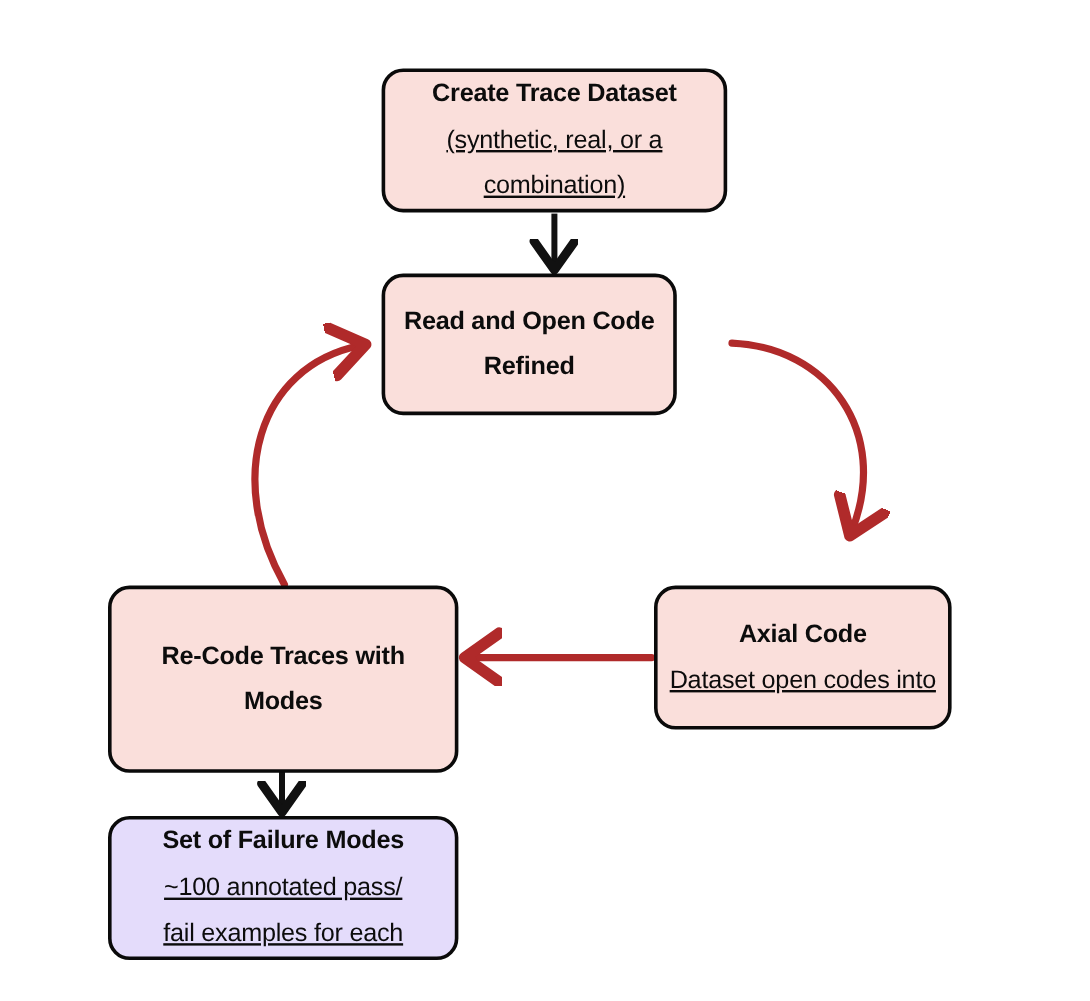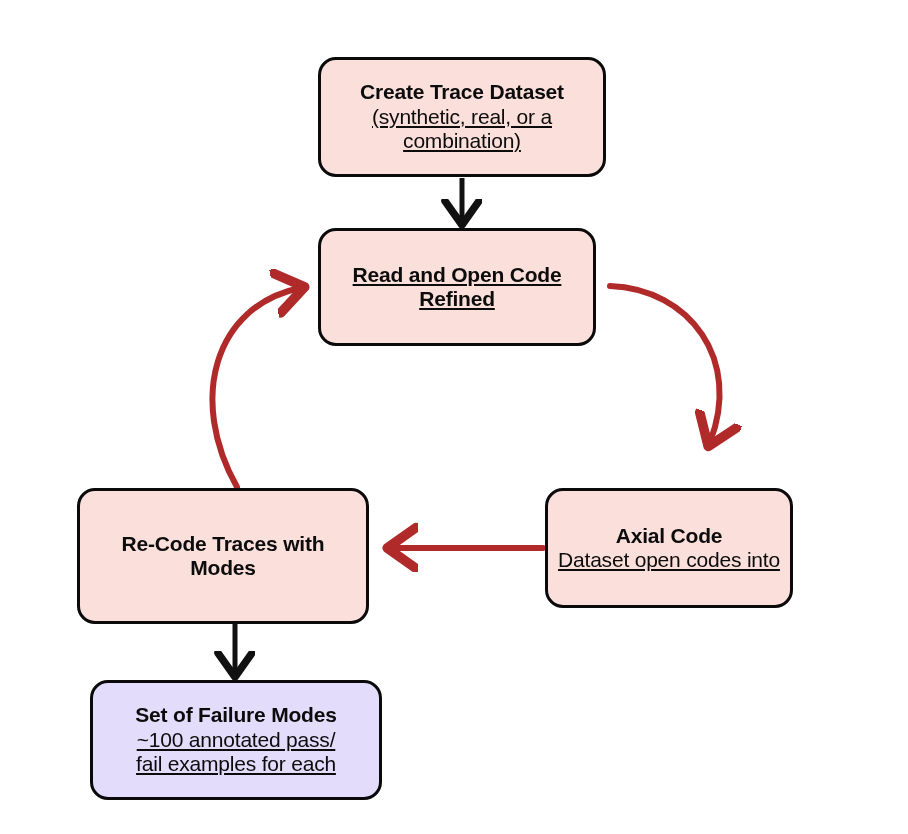--- a/index.html
+++ b/index.html
@@ -23,40 +23,41 @@
     border: 3px solid #0a0a0a;
     border-radius: 18px;
     display: flex;
     flex-direction: column;
     align-items: center;
     justify-content: center;
     text-align: center;
     color: #0c0c0c;
     padding: 4px 8px;
     line-height: 1.16;
+    gap: 14px;
   }
   .node .title {
     font-weight: bold;
     font-size: 21px;
     letter-spacing: -0.2px;
     white-space: nowrap;
   }
   .node .subtitle {
     font-weight: normal;
     font-size: 21px;
     letter-spacing: -0.2px;
     text-decoration: underline;
   }
   .node.pink  { background: #fadfdb; }
   .node.lilac { background: #e4dcfb; text-align: center; }
 
   #node-create        { left: 318px; top: 57px;  width: 288px; height: 120px; }
-  #node-read          { left: 318px; top: 228px; width: 278px; height: 118px; text-decoration: underline; }
+  #node-read          { left: 318px; top: 228px; width: 246px; height: 118px; }
   #node-axial         { left: 545px; top: 488px; width: 248px; height: 120px; }
-  #node-recode        { left: 77px;  top: 488px; width: 292px; height: 136px; }
+  #node-recode        { left: 90px;  top: 488px; width: 292px; height: 156px; }
   #node-failure-modes { left: 90px;  top: 680px; width: 292px; height: 120px; }
 
   #cycle-label {
     position: absolute;
     left: 333px;
     top: 378px;
     width: 285px;
     text-align: center;
     color: #b02a2a;
     font-weight: bold;

